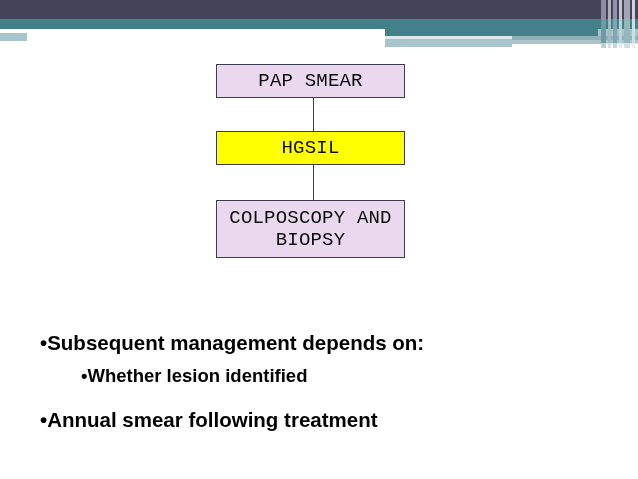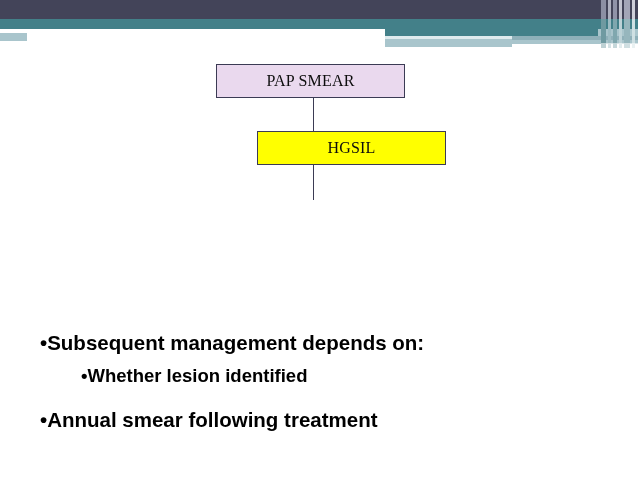--- a/index.html
+++ b/index.html
@@ -67,32 +67,32 @@
     position: absolute;
     left: 0; top: 0;
     width: 638px; height: 300px;
   }
   .fc-box {
     position: absolute;
     left: 216px;
     width: 189px;
     box-sizing: border-box;
     border: 1px solid #3b3b54;
-    font-family: Liberation Serif, serif;
-    font-size: 16px;
+    font-family: Liberation Mono, monospace;
+    font-size: 19px;
     color: #0d0d0d;
     text-align: center;
     display: flex;
     align-items: center;
     justify-content: center;
     line-height: 1.18;
     letter-spacing: .2px;
   }
   #box-pap      { top: 64px;  height: 34px; background: #ead9ee; }
-  #box-hgsil    { top: 131px; height: 34px; background: #ffff00; margin-left: 41px; }
+  #box-hgsil    { top: 131px; height: 34px; background: #ffff00; }
   #box-colpo    { top: 200px; height: 58px; background: #ead9ee; }
 
   .connector {
     position: absolute;
     left: 313px;
     width: 1px;
     background: #3b3b54;
   }
   #conn-1 { top: 98px;  height: 33px; }
   #conn-2 { top: 165px; height: 35px; }
@@ -155,20 +155,21 @@
 <div id="flowchart">
 
   <div class="fc-box" id="box-pap">PAP SMEAR</div>
 
   <div class="connector" id="conn-1"></div>
 
   <div class="fc-box" id="box-hgsil">HGSIL</div>
 
   <div class="connector" id="conn-2"></div>
 
+  <div class="fc-box" id="box-colpo">COLPOSCOPY AND BIOPSY</div>
 </div>
 
 <div id="body-text">
   <div class="bullet-line lvl1" id="bullet-subsequent">•Subsequent management depends on:</div>
 
   <div class="bullet-line lvl2" id="bullet-lesion">•Whether lesion identified</div>
 
 
   <div class="bullet-line lvl1" id="bullet-annual">•Annual smear following treatment</div>
 </div>

